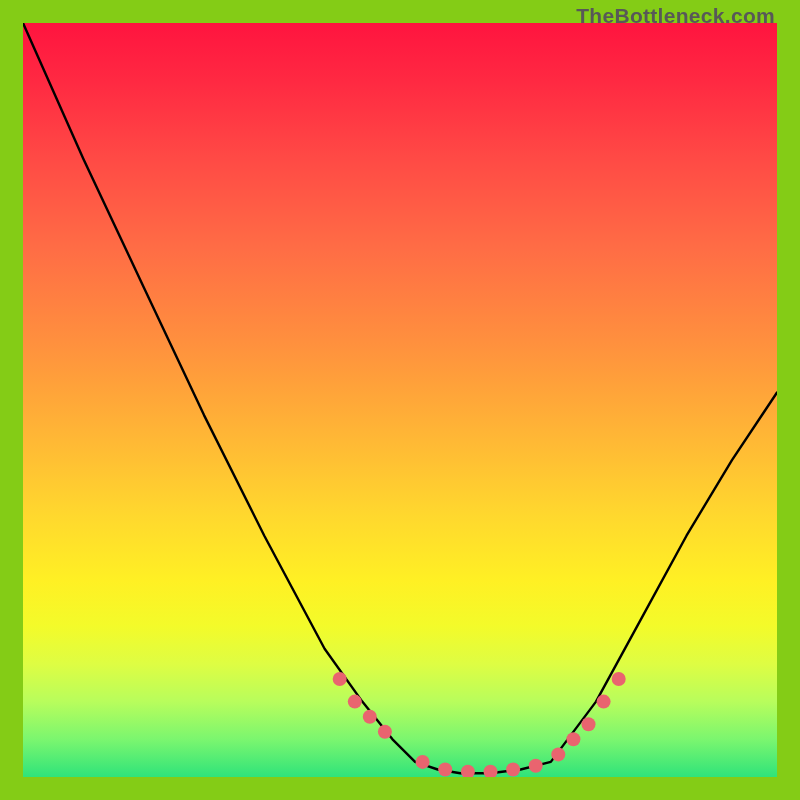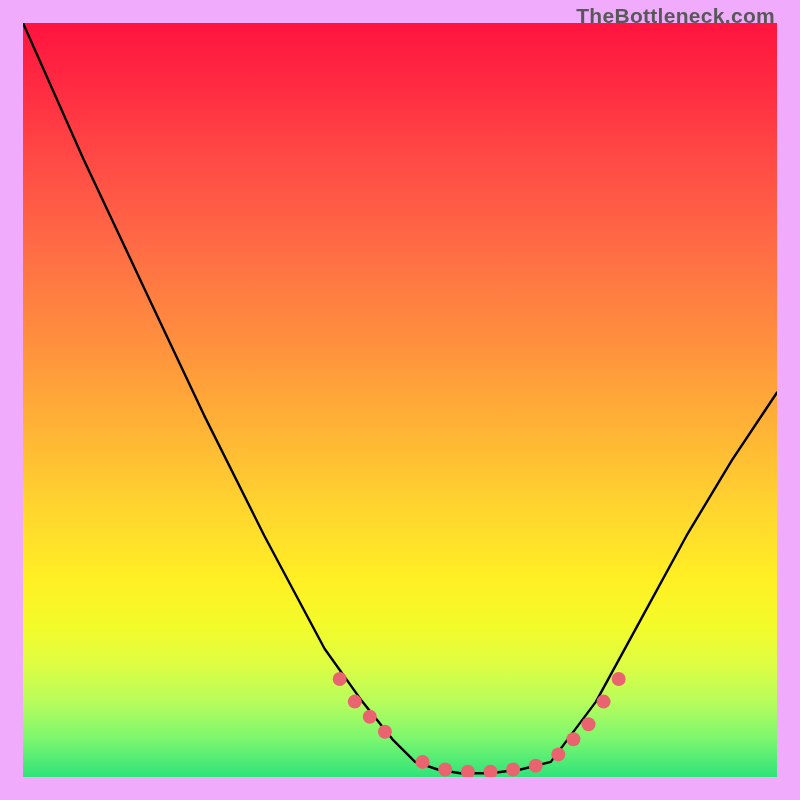--- a/index.html
+++ b/index.html
@@ -8,21 +8,21 @@
     width: 800px;
     height: 800px;
     background: #000;
     overflow: hidden;
     font-family: Arial, Helvetica, sans-serif;
   }
   .stage {
     position: relative;
     width: 800px;
     height: 800px;
-    background: #f0abfc;
+    background: #84cc16;
   }
   .plot {
     position: absolute;
     left: 23px;
     top: 23px;
     width: 754px;
     height: 754px;
     
     background: linear-gradient(
       to bottom,

